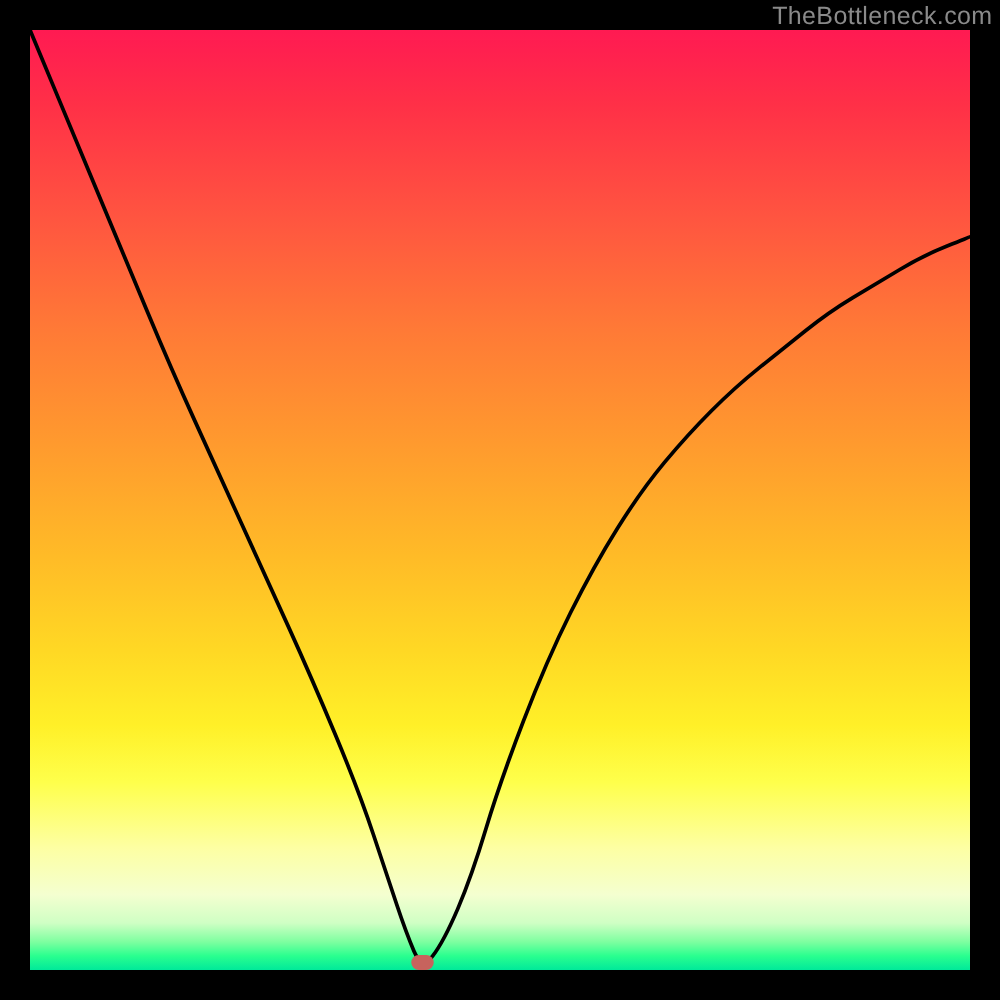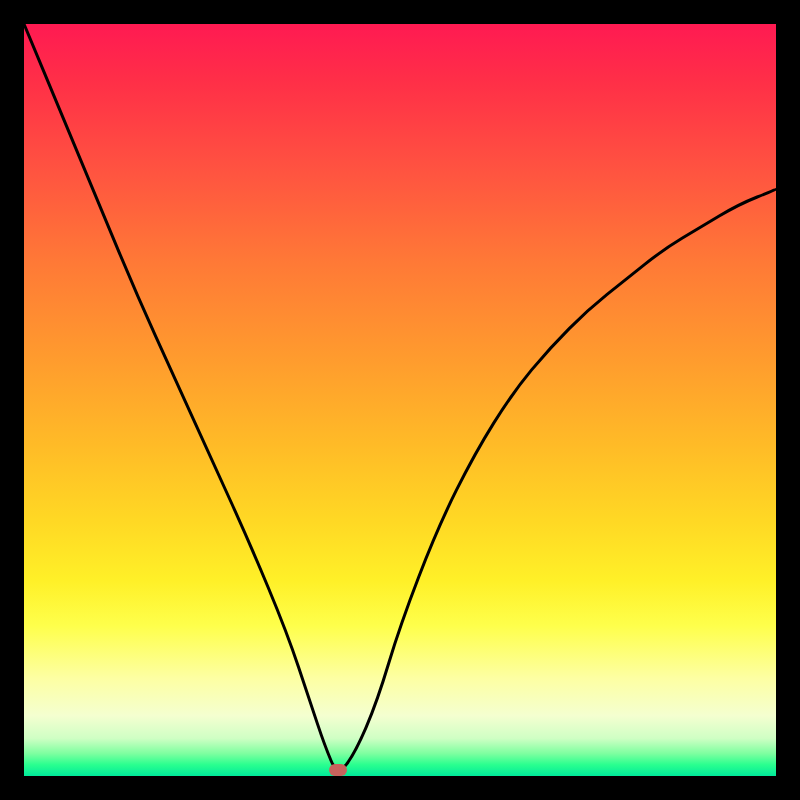--- a/index.html
+++ b/index.html
@@ -74,13 +74,14 @@
 
 <div class="frame">
 
   <div class="plot">
     <svg class="curve" viewBox="0 0 752 752" preserveAspectRatio="none">
       <path id="curve-path" d="M 0.0 0.0 Q 0.0 0.0 18.8 45.1 Q 37.6 90.2 56.4 135.4 Q 75.2 180.5 94.0 225.6 Q 112.8 270.7 131.6 312.1 Q 150.4 353.4 169.2 394.8 Q 188.0 436.2 206.8 477.5 Q 225.6 518.9 244.4 564.0 Q 263.2 609.1 274.5 643.0 Q 285.8 676.8 293.3 699.4 Q 300.8 721.9 307.2 737.0 Q 313.6 752.0 322.2 740.7 Q 330.9 729.4 342.2 703.1 Q 353.4 676.8 364.7 639.2 Q 376.0 601.6 394.8 552.7 Q 413.6 503.8 432.4 466.2 Q 451.2 428.6 470.0 398.6 Q 488.8 368.5 507.6 345.9 Q 526.4 323.4 545.2 304.6 Q 564.0 285.8 582.8 270.7 Q 601.6 255.7 620.4 240.6 Q 639.2 225.6 658.0 214.3 Q 676.8 203.0 695.6 191.8 Q 714.4 180.5 733.2 173.0 T 752.0 165.4" fill="none" stroke="#000000" stroke-width="3" stroke-linecap="round" stroke-linejoin="round"></path>
     </svg>
     <div class="marker" id="marker" style="left: 313.584px; top: 745.984px; background: rgb(199, 99, 93);"></div>
   </div>
 
+  <div class="watermark">TheBottleneck.com</div>
 </div>
 
 </body></html>

